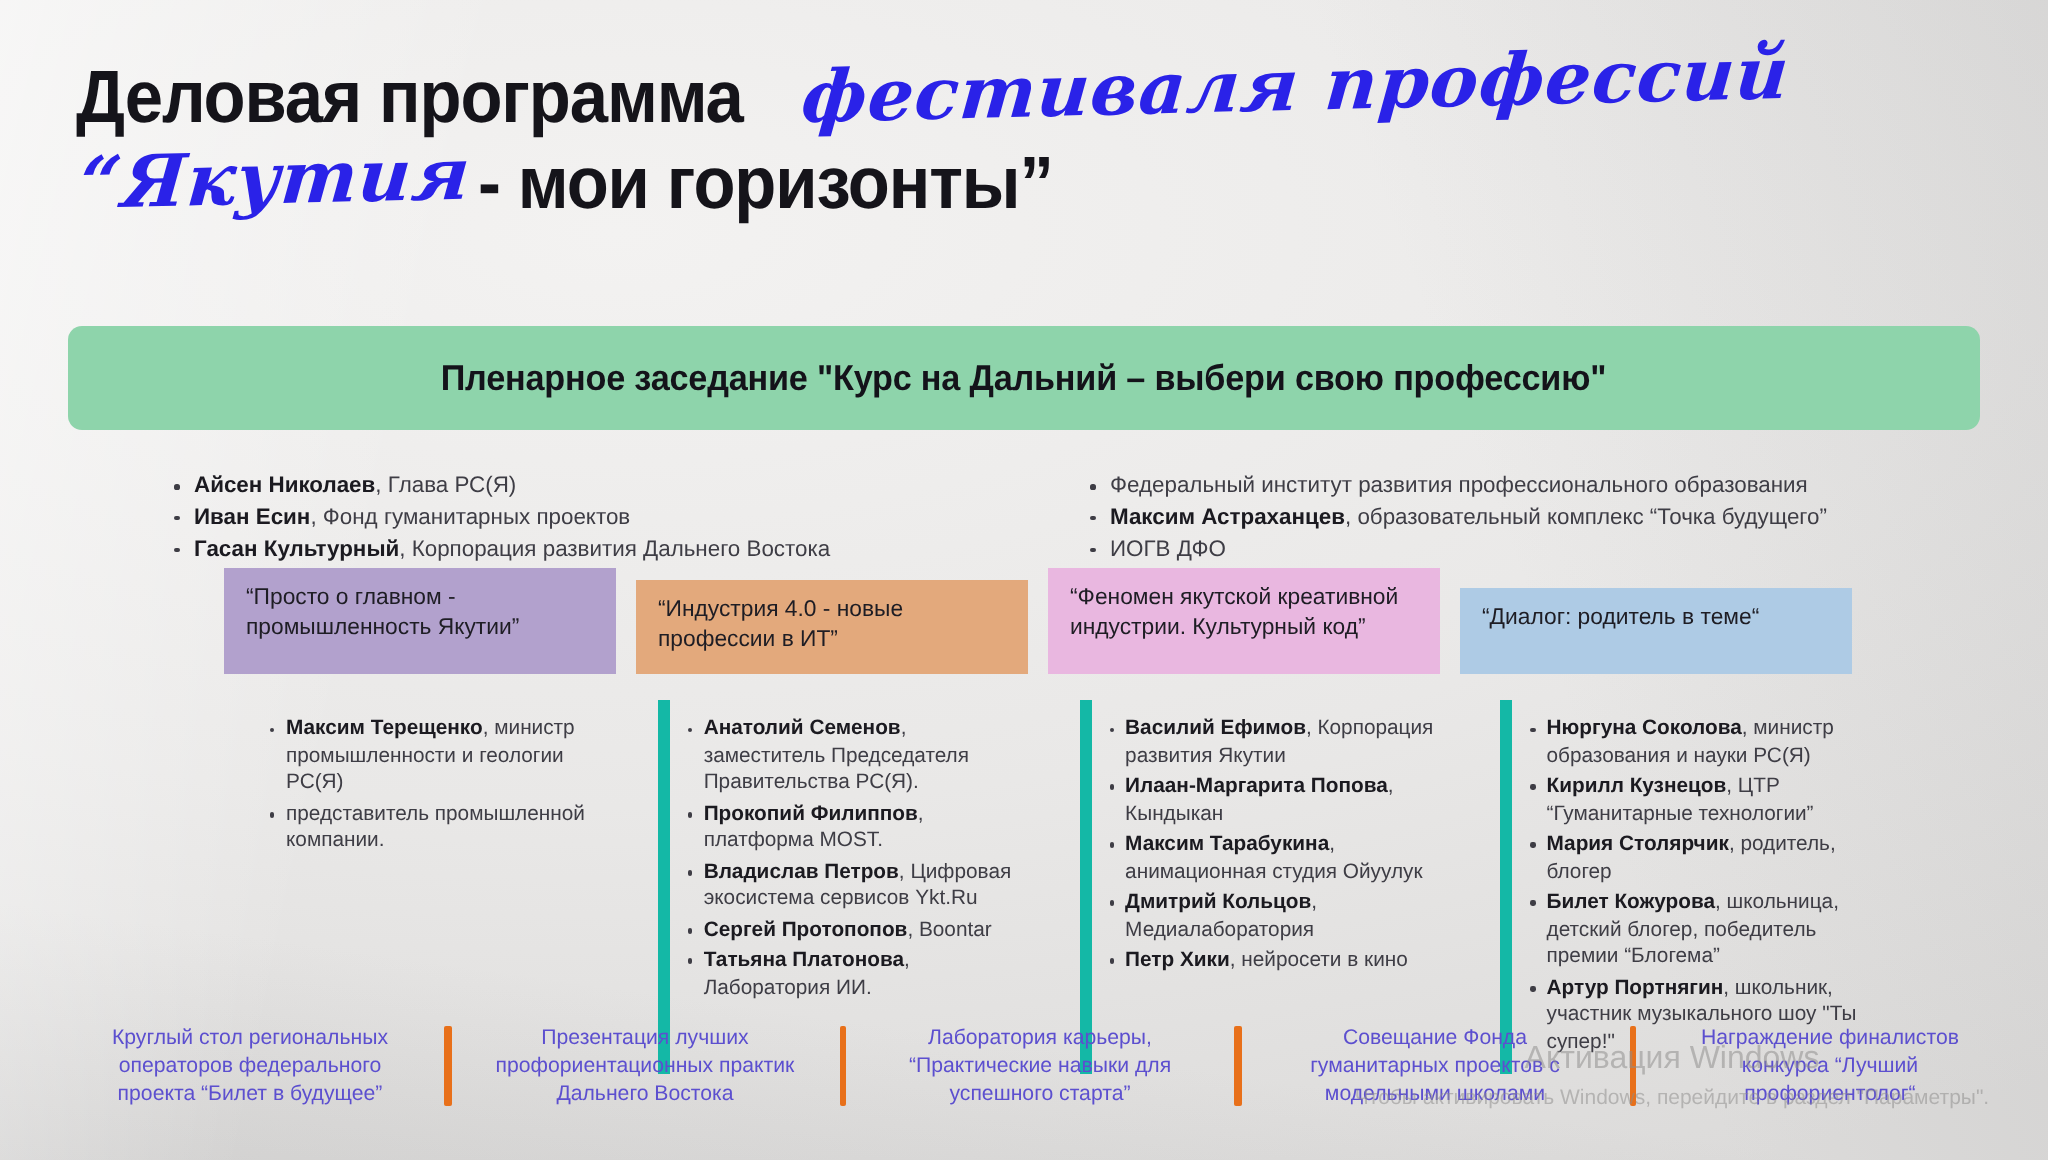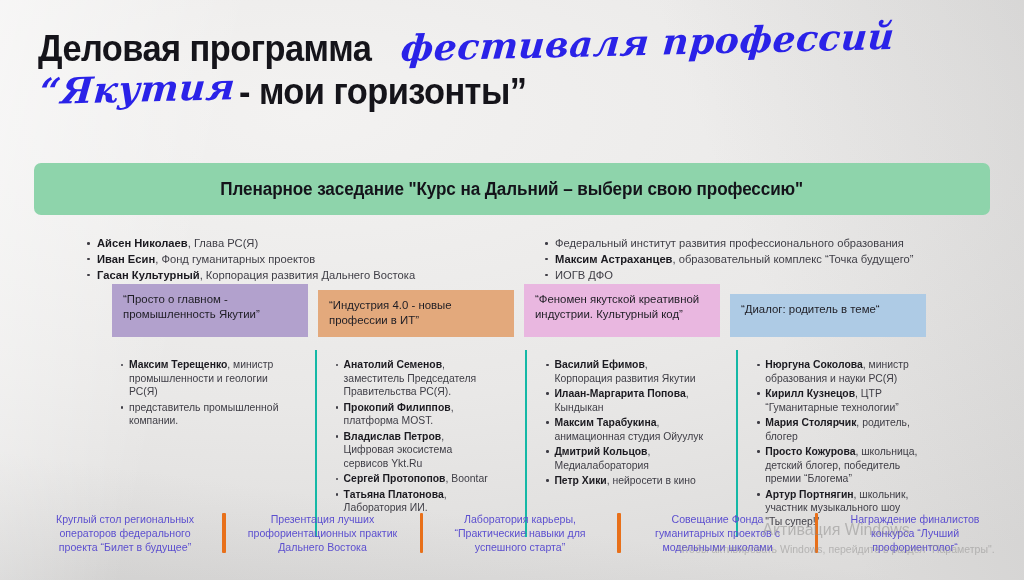--- a/index.html
+++ b/index.html
@@ -157,34 +157,33 @@
     color: #1e1d24;
   }
   .sec-box.purple { background: #b2a1cd; }
   .sec-box.orange { background: #e3a97c; align-self: flex-start; margin-top: 6px; min-height: 47px;}
   .sec-box.pink   { background: #e9b7e0; }
   .sec-box.blue   { background: #aecbe5; align-self: flex-start; margin-top: 10px; min-height: 43px;}
 
   
   .columns {
     position: absolute;
-    left: 112px;
+    left: 126px;
     top: 350px;
     width: 818px;
     display: flex;
     gap: 19px;
   }
   .col {
     width: 196px;
     box-sizing: border-box;
     padding-right: 4px;
   }
   .col.sep {
-    border-left: 2px solid #14b8a6;
-    padding-left: 10px;
+    border-left: 6px solid #14b8a6;
     margin-left: -2px;
     width: 204px;
   }
   .col ul.bullets > li {
     font-size: 10.4px;
     line-height: 1.32;
     margin-bottom: 1.5px;
     padding-left: 9px;
   }
   .col ul.bullets > li::before {
@@ -316,21 +315,21 @@
         <li><span class="nm">Дмитрий Кольцов</span><span>, Медиалаборатория</span></li>
         <li><span class="nm">Петр Хики</span><span>, нейросети в кино</span></li>
       </ul>
     </div>
 
     <div class="col sep">
       <ul class="bullets">
         <li><span class="nm">Нюргуна Соколова</span><span>, министр образования и науки РС(Я)</span></li>
         <li><span class="nm">Кирилл Кузнецов</span><span>, ЦТР “Гуманитарные технологии”</span></li>
         <li><span class="nm">Мария Столярчик</span><span>, родитель, блогер</span></li>
-        <li><span class="nm">Просто Кожурова</span><span>, школьница, детский блогер, победитель премии “Блогема”</span></li>
+        <li><span class="nm">Билет Кожурова</span><span>, школьница, детский блогер, победитель премии “Блогема”</span></li>
         <li><span class="nm">Артур Портнягин</span><span>, школьник, участник музыкального шоу "Ты супер!"</span></li>
       </ul>
     </div>
 
   </div>
 
   <div class="footer">
     <div class="foot-item">Круглый стол региональных операторов федерального проекта “Билет в будущее”</div>
     <div class="foot-bar"></div>
     <div class="foot-item">Презентация лучших профориентационных практик Дальнего Востока</div>

